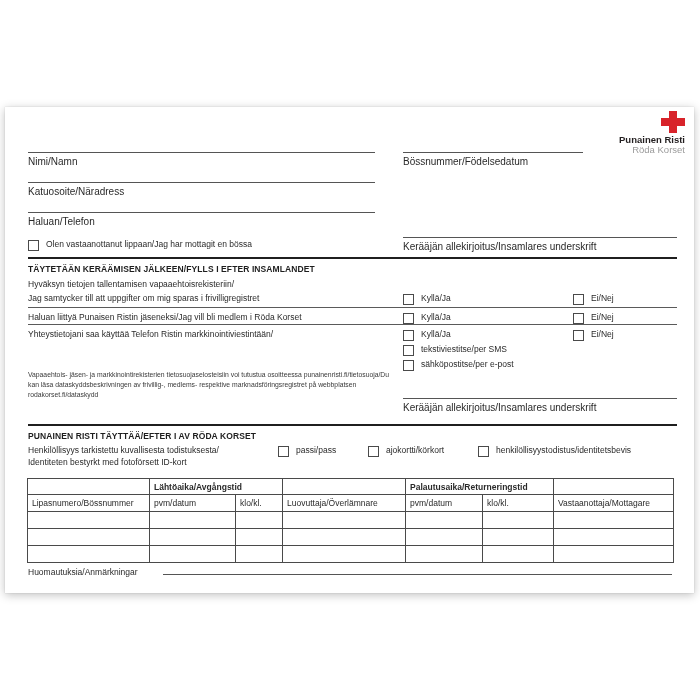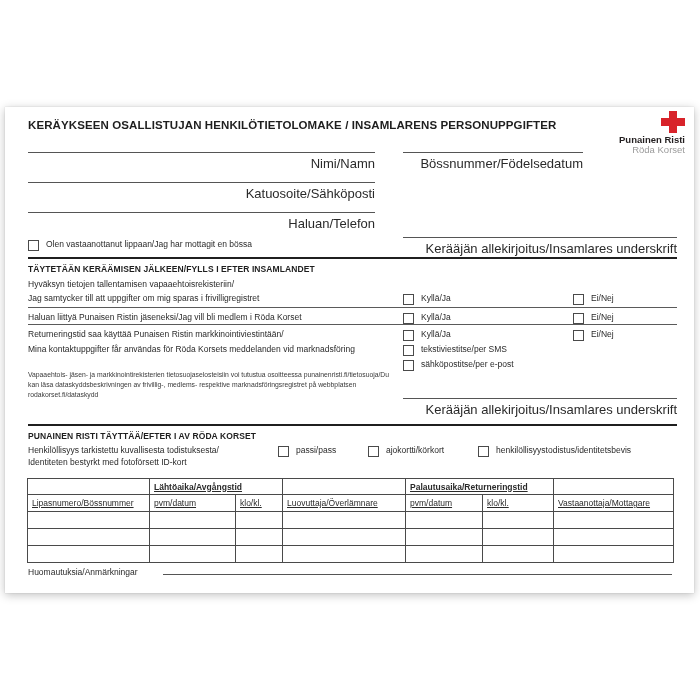--- a/index.html
+++ b/index.html
@@ -12,52 +12,51 @@
     box-shadow:0 2px 9px rgba(0,0,0,.25), 0 0 1px rgba(0,0,0,.2);
   }
   .abs{position:absolute;top:var(--t,0);left:var(--l,auto);right:var(--r,auto);width:var(--w,auto);}
   .title{font-size:11.5px;font-weight:bold;color:#1e1e1e;letter-spacing:.1px;white-space:nowrap;}
   .logo{display:flex;flex-direction:column;align-items:flex-end;text-align:right;}
   .cross{position:relative;width:24px;height:22px;margin-bottom:2px;}
   .cross::before{content:"";position:absolute;left:8px;top:0;width:8px;height:22px;background:#d8232a;}
   .cross::after{content:"";position:absolute;left:0;top:7px;width:24px;height:8px;background:#d8232a;}
   .logo-name{font-size:9.5px;font-weight:bold;color:#231f20;line-height:1.08;}
   .logo-name2{font-size:9.5px;color:#9b9b9b;line-height:1.08;}
-  .field{border-top:1px solid #555;padding-top:2.5px;font-size:13px;color:#2a2a2a;white-space:nowrap;text-align:right;}
+  .field{border-top:1px solid #555;padding-top:2.5px;font-size:10px;color:#2a2a2a;white-space:nowrap;}
   .lbl{font-size:8.5px;color:#2a2a2a;white-space:nowrap;}
   .small{font-size:6.8px;line-height:1.5;color:#3a3a3a;}
   .sechead{font-size:8.5px;font-weight:bold;color:#1e1e1e;white-space:nowrap;letter-spacing:.1px;}
   .hr2{height:2px;background:#1f1f1f;}
   .hr1{height:1px;background:#5a5a5a;}
   .cb{display:inline-block;width:9px;height:9px;border:1px solid #4a4a4a;background:#fff;margin-right:7px;vertical-align:-1px;flex:none;}
   .cbrow{display:flex;align-items:flex-start;font-size:8.5px;color:#2a2a2a;white-space:nowrap;}
   .cbrow .cb{margin-top:0.5px;}
   table.grid{border-collapse:collapse;table-layout:fixed;width:646px;font-size:8.5px;color:#2a2a2a;}
-  table.grid td{border:1px solid #4a4a4a;padding:1px 4px;height:14px;overflow:hidden;white-space:nowrap;vertical-align:middle;text-decoration:underline;}
+  table.grid td{border:1px solid #4a4a4a;padding:1px 4px;height:14px;overflow:hidden;white-space:nowrap;vertical-align:middle;}
   table.grid tr.rgroup td{height:13px;}
   td.group{font-weight:bold;}
   td.thickL{border-left:2px solid #1f1f1f;}
   .rline{border-top:1px solid #555;height:1px;}
 </style>
 </head>
 <body>
 
 <div class="card">
 
-  <div class="abs title" style="--l:23px;--t:12px;">KERÄYKSEEN OSALLISTUJAN HENKILÖTIETOLOMAKE / INSAMLARENS PERSONUPPGIFTER</div>
   <div class="abs logo" style="--r:9px;--t:4px;">
     <div class="cross"></div>
     <div class="logo-name">Punainen Risti</div>
     <div class="logo-name2">Röda Korset</div>
   </div>
 
   <div class="abs field" style="--l:23px;--t:45px;--w:347px;">Nimi/Namn</div>
   <div class="abs field" style="--l:398px;--t:45px;--w:180px;">Bössnummer/Födelsedatum</div>
 
-  <div class="abs field" style="--l:23px;--t:75px;--w:347px;">Katuosoite/Sähköposti</div>
+  <div class="abs field" style="--l:23px;--t:75px;--w:347px;">Katuosoite/Näradress</div>
 
   <div class="abs field" style="--l:23px;--t:105px;--w:347px;">Haluan/Telefon</div>
 
   <div class="abs cbrow" style="--l:23px;--t:132px;">
     <span class="cb"></span>
     <span class="lbl">Olen vastaanottanut lippaan/Jag har mottagit en bössa</span>
   </div>
   <div class="abs field" style="--l:398px;--t:130px;--w:274px;">Kerääjän allekirjoitus/Insamlares underskrift</div>
 
   <div class="abs hr2" style="--l:23px;--t:150px;--w:649px;"></div>
@@ -82,31 +81,30 @@
     <span class="cb"></span>
     <span class="lbl">Kyllä/Ja</span>
   </div>
   <div class="abs cbrow" style="--l:568px;--t:205px;">
     <span class="cb"></span>
     <span class="lbl">Ei/Nej</span>
   </div>
 
   <div class="abs hr1" style="--l:23px;--t:217px;--w:649px;"></div>
 
-  <div class="abs lbl" style="--l:23px;--t:222px;">Returneringstid saa käyttää Punaisen Ristin markkinointiviestintään/</div>
+  <div class="abs lbl" style="--l:23px;--t:222px;">Yhteystietojani saa käyttää Telefon Ristin markkinointiviestintään/</div>
   <div class="abs cbrow" style="--l:398px;--t:222px;">
     <span class="cb"></span>
     <span class="lbl">Kyllä/Ja</span>
   </div>
   <div class="abs cbrow" style="--l:568px;--t:222px;">
     <span class="cb"></span>
     <span class="lbl">Ei/Nej</span>
   </div>
 
-  <div class="abs lbl" style="--l:23px;--t:237px;">Mina kontaktuppgifter får användas för Röda Korsets meddelanden vid marknadsföring</div>
   <div class="abs cbrow" style="--l:398px;--t:237px;">
     <span class="cb"></span>
     <span class="lbl">tekstiviestitse/per SMS</span>
   </div>
   <div class="abs cbrow" style="--l:398px;--t:252px;">
     <span class="cb"></span>
     <span class="lbl">sähköpostitse/per e-post</span>
   </div>
 
   <div class="abs small" style="--l:23px;--t:263px;--w:365px;">Vapaaehtois- jäsen- ja markkinointirekisterien tietosuojaselosteisiin voi tutustua osoitteessa punainenristi.fi/tietosuoja/Du kan läsa dataskyddsbeskrivningen av frivillig-, medlems- respektive marknadsföringsregistret på webbplatsen rodakorset.fi/dataskydd</div>

